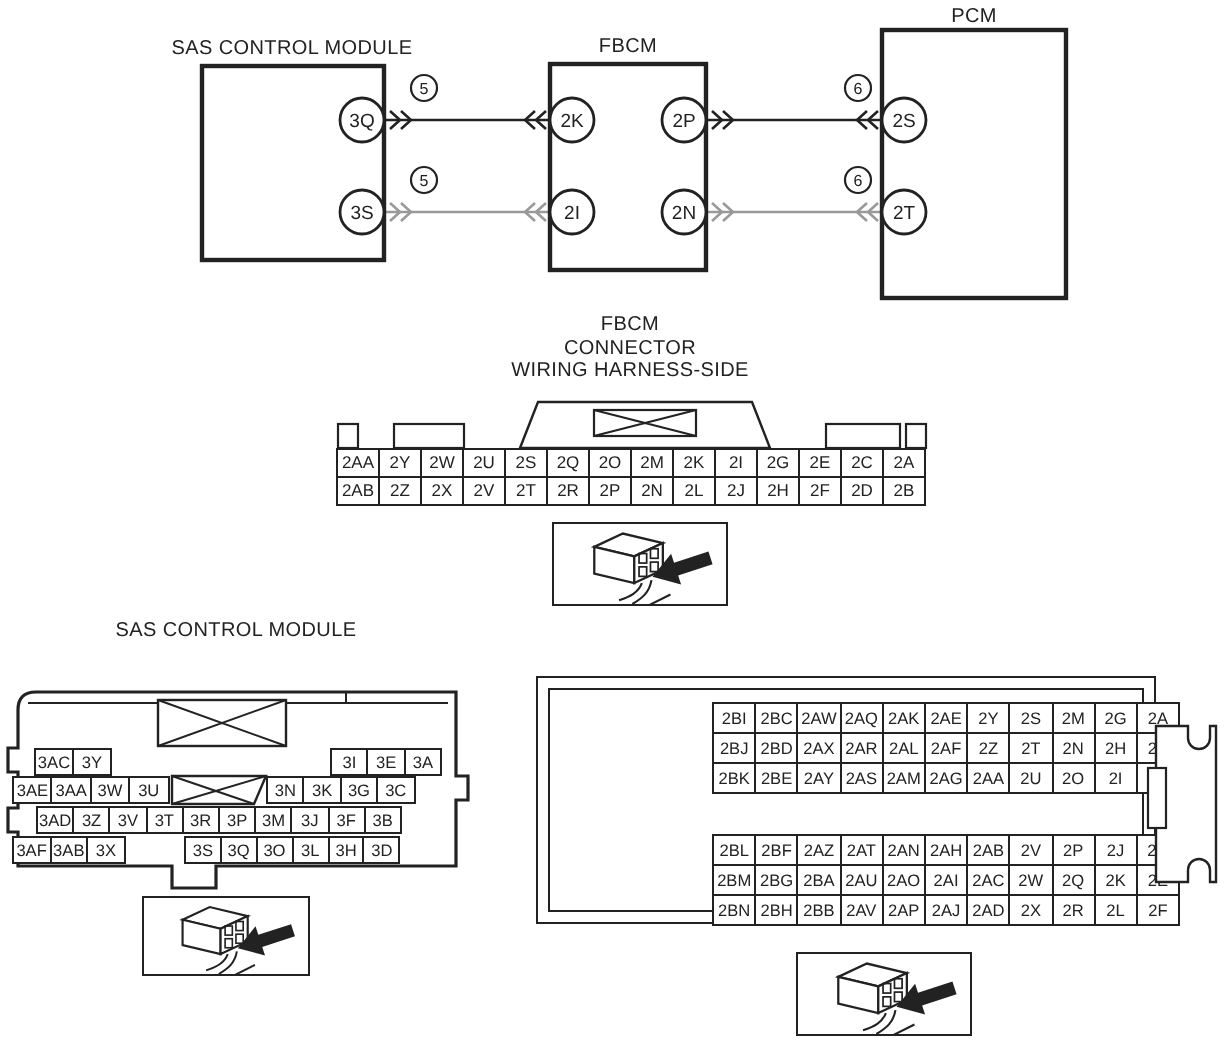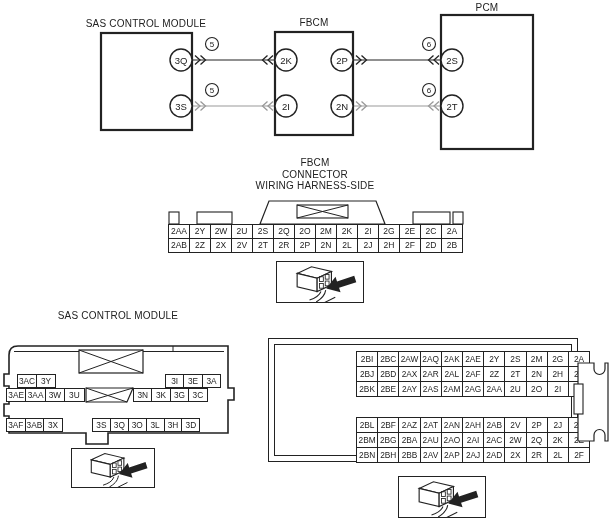--- a/index.html
+++ b/index.html
@@ -206,20 +206,32 @@
         <div class="pcell">3AA</div>
         <div class="pcell">3W</div>
         <div class="pcell">3U</div>
       </div>
     <div class="sas-group" style="left:131px;top:48px;--w:19.4px">
         <div class="pcell">3N</div>
         <div class="pcell">3K</div>
         <div class="pcell">3G</div>
         <div class="pcell">3C</div>
       </div>
+    <div class="sas-group" style="left:16px;top:63px;--w:19.2px">
+        <div class="pcell">3AD</div>
+        <div class="pcell">3Z</div>
+        <div class="pcell">3V</div>
+        <div class="pcell">3T</div>
+        <div class="pcell">3R</div>
+        <div class="pcell">3P</div>
+        <div class="pcell">3M</div>
+        <div class="pcell">3J</div>
+        <div class="pcell">3F</div>
+        <div class="pcell">3B</div>
+      </div>
     <div class="sas-group" style="left:4px;top:78px;--w:19.6px">
         <div class="pcell">3AF</div>
         <div class="pcell">3AB</div>
         <div class="pcell">3X</div>
       </div>
     <div class="sas-group" style="left:90px;top:78px;--w:18.9px">
         <div class="pcell">3S</div>
         <div class="pcell">3Q</div>
         <div class="pcell">3O</div>
         <div class="pcell">3L</div>

